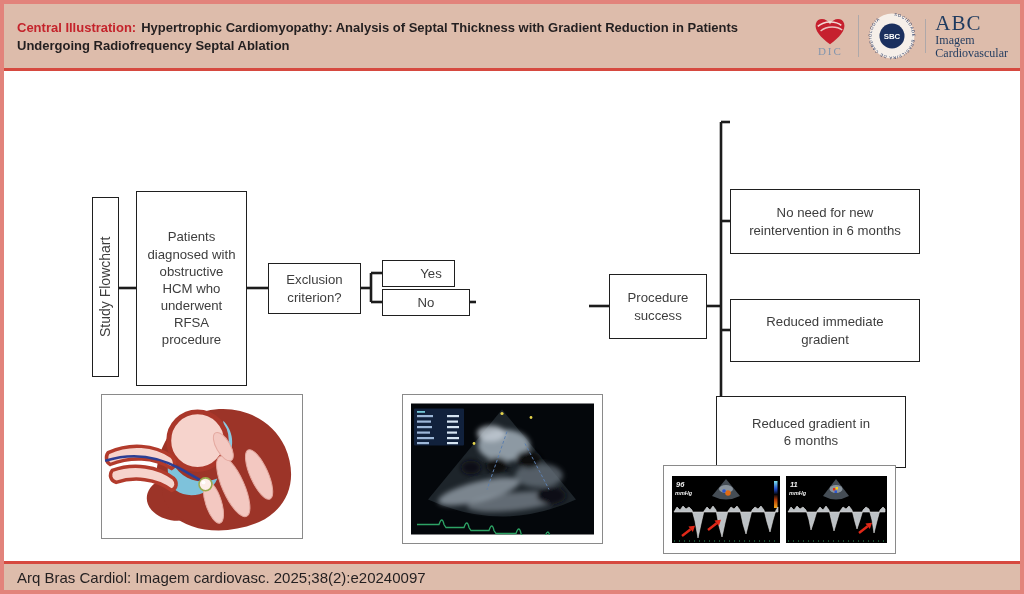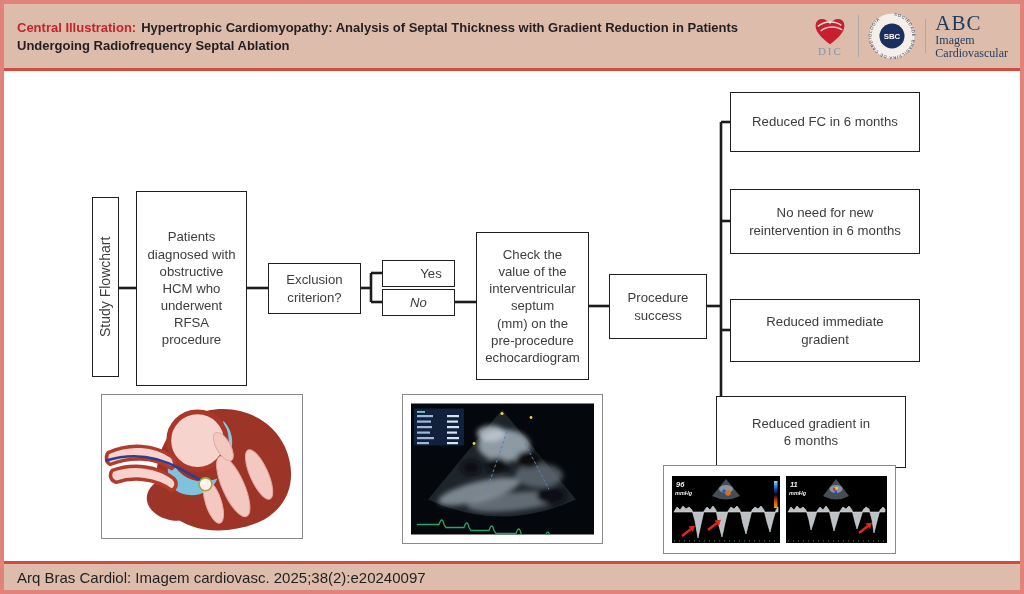--- a/index.html
+++ b/index.html
@@ -98,31 +98,23 @@
   <div class="fbox" style="left:132px;top:187px;width:111px;height:195px;">Patients
 diagnosed with
 obstructive
 HCM who
 underwent
 RFSA
 procedure</div>
   <div class="fbox" style="left:264px;top:259px;width:93px;height:51px;">Exclusion
 criterion?</div>
   <div class="fbox" style="left:378px;top:256px;width:73px;height:27px;padding-left:28px;">Yes</div>
-  <div class="fbox" style="left:378px;top:285px;width:73px;height:27px;font-style:italic;">No</div>
-  <div class="fbox" style="left:472px;top:228px;width:113px;height:148px;">Check the
-value of the
-interventricular
-septum
-(mm) on the
-pre-procedure
-echocardiogram</div>
+  <div class="fbox" style="left:378px;top:285px;width:88px;height:27px;">No</div>
   <div class="fbox" style="left:605px;top:270px;width:98px;height:65px;">Procedure
 success</div>
-  <div class="fbox" style="left:726px;top:88px;width:190px;height:60px;">Reduced FC in 6 months</div>
   <div class="fbox" style="left:726px;top:185px;width:190px;height:65px;">No need for new
 reintervention in 6 months</div>
   <div class="fbox" style="left:726px;top:295px;width:190px;height:63px;">Reduced immediate
 gradient</div>
   <div class="fbox" style="left:712px;top:392px;width:190px;height:72px;">Reduced gradient in
 6 months</div>
 
   <div class="panel" style="left:97px;top:390px;width:202px;height:145px;">
     <svg width="199" height="142" viewBox="0 0 200 143">
       <path d="M88,22 C125,4 168,18 184,52 C198,84 188,114 158,128 C125,142 88,138 70,120 C56,106 52,88 56,68 C60,48 72,30 88,22 Z" fill="#9c3428"></path>

